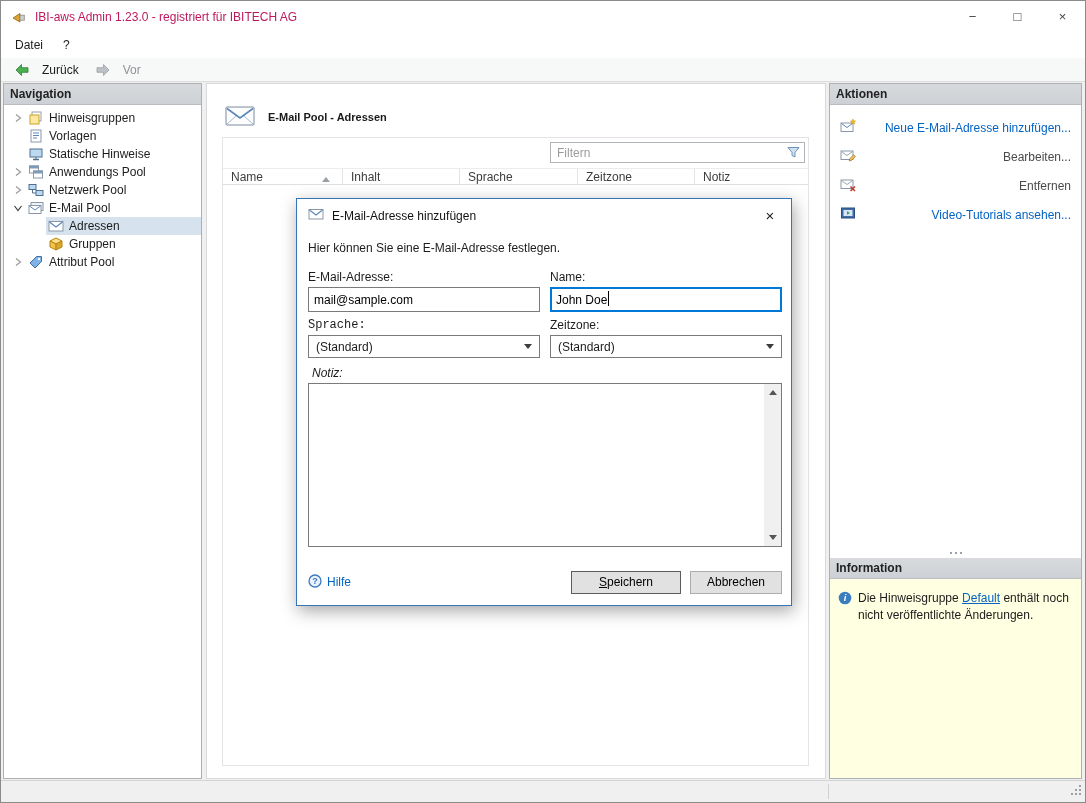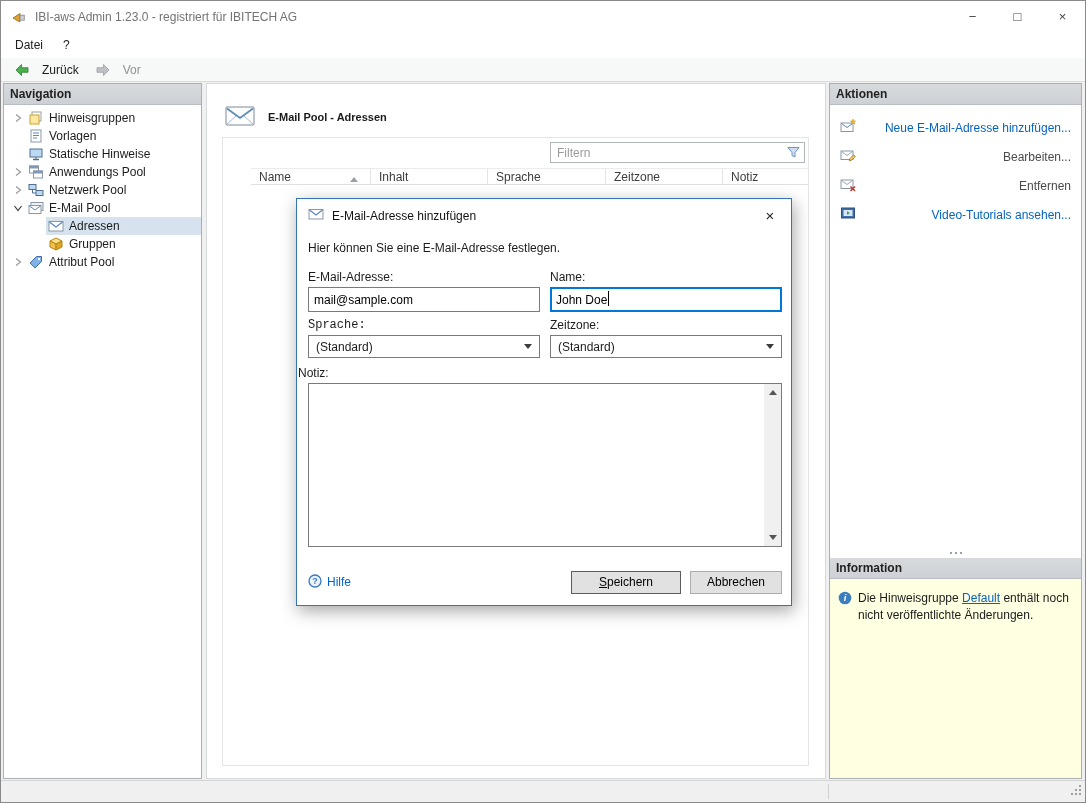--- a/index.html
+++ b/index.html
@@ -4,21 +4,21 @@
 <style>
   * { margin:0; padding:0; box-sizing:border-box; }
   html,body { width:1086px; height:803px; overflow:hidden;
     font-family:"Liberation Sans","DejaVu Sans",sans-serif; font-size:12px; color:#1c1c1c; }
   .window { position:absolute; inset:0; background:#f0f0f0; border:1px solid #8a8a8a; }
 
   
   .titlebar { position:absolute; left:0; right:0; top:0; height:31px; background:#fff;
     display:flex; align-items:center; padding-left:10px; }
   .app-icon { width:16px; height:16px; margin-right:8px; flex:none; }
-  .title-text { color:#737373; font-size:12px; }
+  .title-text { color:#be185d; font-size:12px; }
   .win-controls { margin-left:auto; display:flex; height:31px; }
   .win-btn { width:45px; height:31px; display:flex; align-items:center; justify-content:center;
     color:#444; font-size:13px; }
   .win-btn span { pointer-events:none; }
 
   
   .menubar { position:absolute; left:0; right:0; top:31px; height:26px; background:#fff;
     display:flex; align-items:center; padding-left:4px; }
   .menu-item { padding:4px 10px; color:#1c1c1c; }
   .toolbar { position:absolute; left:0; right:0; top:57px; height:24px; background:#f7f8f8;
@@ -51,21 +51,21 @@
   .page-title { font-size:11px; font-weight:bold; color:#1a1a1a; }
   .listview { position:absolute; left:15px; right:16px; top:53px; bottom:12px;
     border:1px solid #e4e4e6; background:#fff; display:flex; flex-direction:column; }
   .filter-row { position:relative; height:30px; flex:none; }
   .filter-box { position:absolute; right:3px; top:4px; width:255px; height:21px;
     border:1px solid #b0b5ba; background:#fff; display:flex; align-items:center; }
   .filter-box input { flex:1; min-width:0; border:none; outline:none; padding:0 6px; font-size:12px;
     font-family:inherit; background:transparent; }
   .filter-box input::placeholder { color:#9b9b9b; }
   .funnel { flex:none; margin-right:4px; display:flex; }
-  .thead { display:flex; height:17px; flex:none; border-top:1px solid #ececec; border-bottom:1px solid #e0e0e0;margin-left:28px; }
+  .thead { display:flex; height:17px; flex:none; border-top:1px solid #ececec; border-bottom:1px solid #e0e0e0; }
   .th { position:relative; display:flex; align-items:center; padding-left:8px;
     border-right:1px solid #e3e3e3; color:#3c3c3c; }
   .th.c0{width:120px;} .th.c1{width:117px;} .th.c2{width:118px;} .th.c3{width:117px;}
   .th.c4{flex:1; border-right:none;}
   .sort-asc { position:absolute; right:12px; top:8px; width:0; height:0;
     border-left:4px solid transparent; border-right:4px solid transparent; border-bottom:5px solid #9aa0a6; }
   .tbody { flex:1; }
 
   
   .right-panel { position:absolute; right:3px; top:0; width:253px; bottom:1px; background:#737373;
@@ -92,21 +92,21 @@
   .dialog { position:absolute; left:295px; top:197px; width:496px; height:408px; background:#fff;
     border:1px solid #3375b5; box-shadow:2px 5px 16px rgba(0,0,0,0.35); z-index:10; }
   .dlg-title { height:33px; display:flex; align-items:center; padding-left:11px; gap:8px; }
   .dlg-title-text { color:#111; }
   .dlg-close { margin-left:auto; width:42px; height:33px; display:flex; align-items:center;
     justify-content:center; font-size:15px; color:#222; }
   .dlg-desc { position:absolute; left:11px; top:42px; }
   .lbl { position:absolute; color:#1c1c1c; }
   .l-email { left:11px; top:71px; } .l-name { left:253px; top:71px; }
   .l-sprache { left:11px; top:119px;font-family:Liberation Mono, monospace; } .l-zeitzone { left:253px; top:119px; }
-  .l-notiz { left:1px; top:167px; }
+  .l-notiz { left:15px; top:167px;font-style:italic; }
   .txt { position:absolute; height:25px; width:232px; border:1px solid #7a7a7a; background:#fff;
     padding:0 5px; font-family:inherit; font-size:12px; color:#000; outline:none; }
   .t-email { left:11px; top:88px; }
   .t-name { left:253px; top:88px; border:1px solid #0078d7; box-shadow:inset 0 0 0 1px #0078d7; }
   .caret { position:absolute; left:311px; top:92px; width:1px; height:15px; background:#000; }
   .combo { position:absolute; width:232px; height:23px; border:1px solid #7a7a7a; background:#fff;
     display:flex; align-items:center; padding:0 7px; }
   .c-sprache { left:11px; top:136px; } .c-zeitzone { left:253px; top:136px; }
   .combo-arrow { margin-left:auto; width:0; height:0; border-left:4px solid transparent;
     border-right:4px solid transparent; border-top:5px solid #3c3c3c; }

